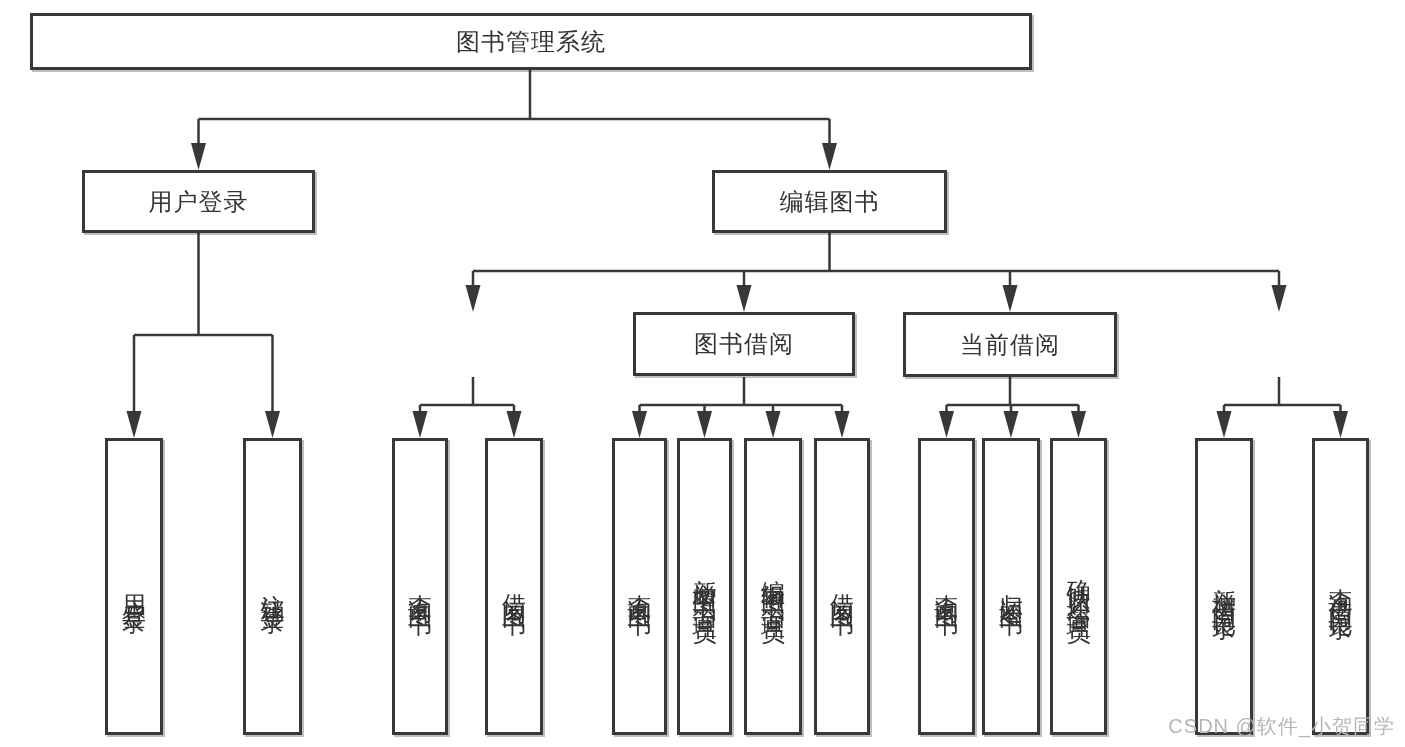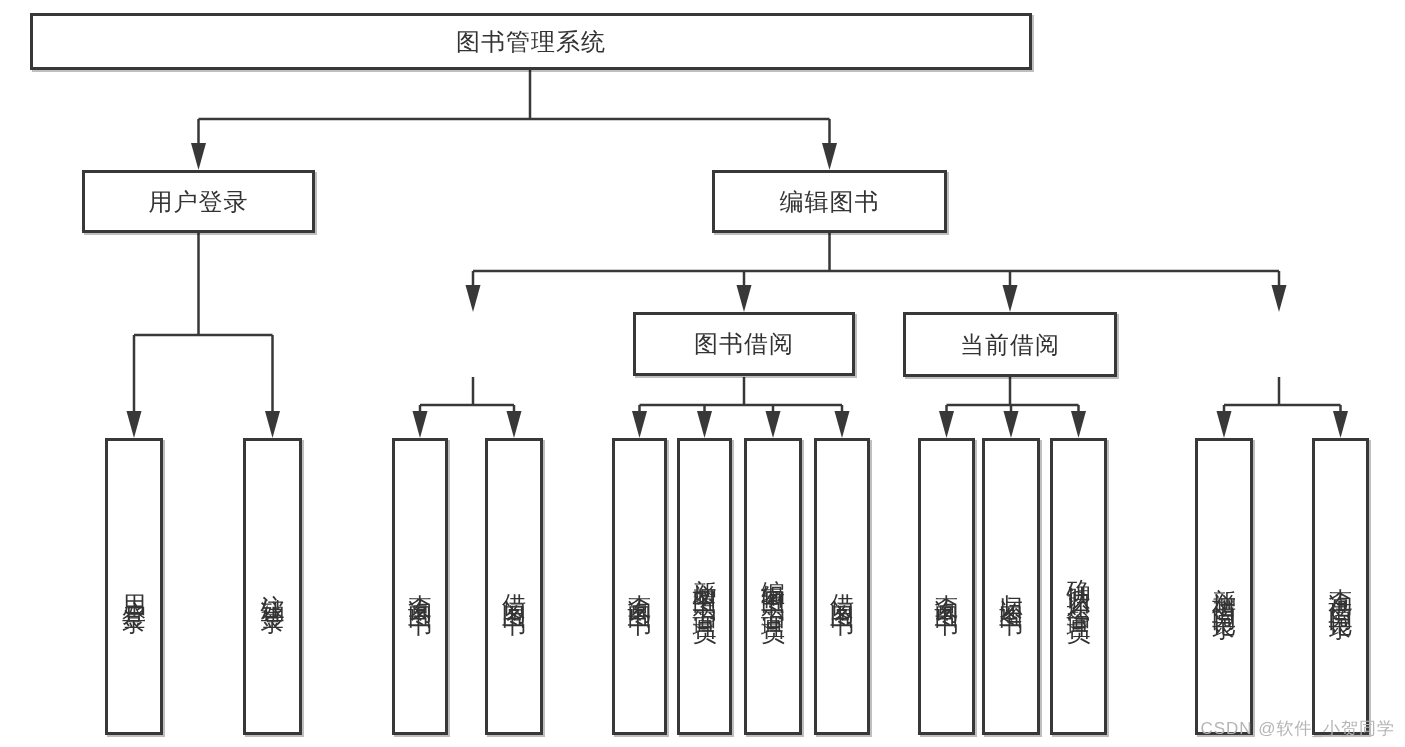--- a/index.html
+++ b/index.html
@@ -26,21 +26,21 @@
   .node.v span{
     writing-mode:vertical-rl;
     text-orientation:mixed;
     letter-spacing:6px;
     line-height:1;
   }
   .watermark{
     position:absolute;
     right:10px;bottom:7px;
     color:#b5b5b5;
-    font-size:17px;
+    font-size:20px;
     letter-spacing:1px;
     z-index:3;
     white-space:nowrap;
   }
 </style>
 </head>
 <body>
 
 <div class="canvas">
 

